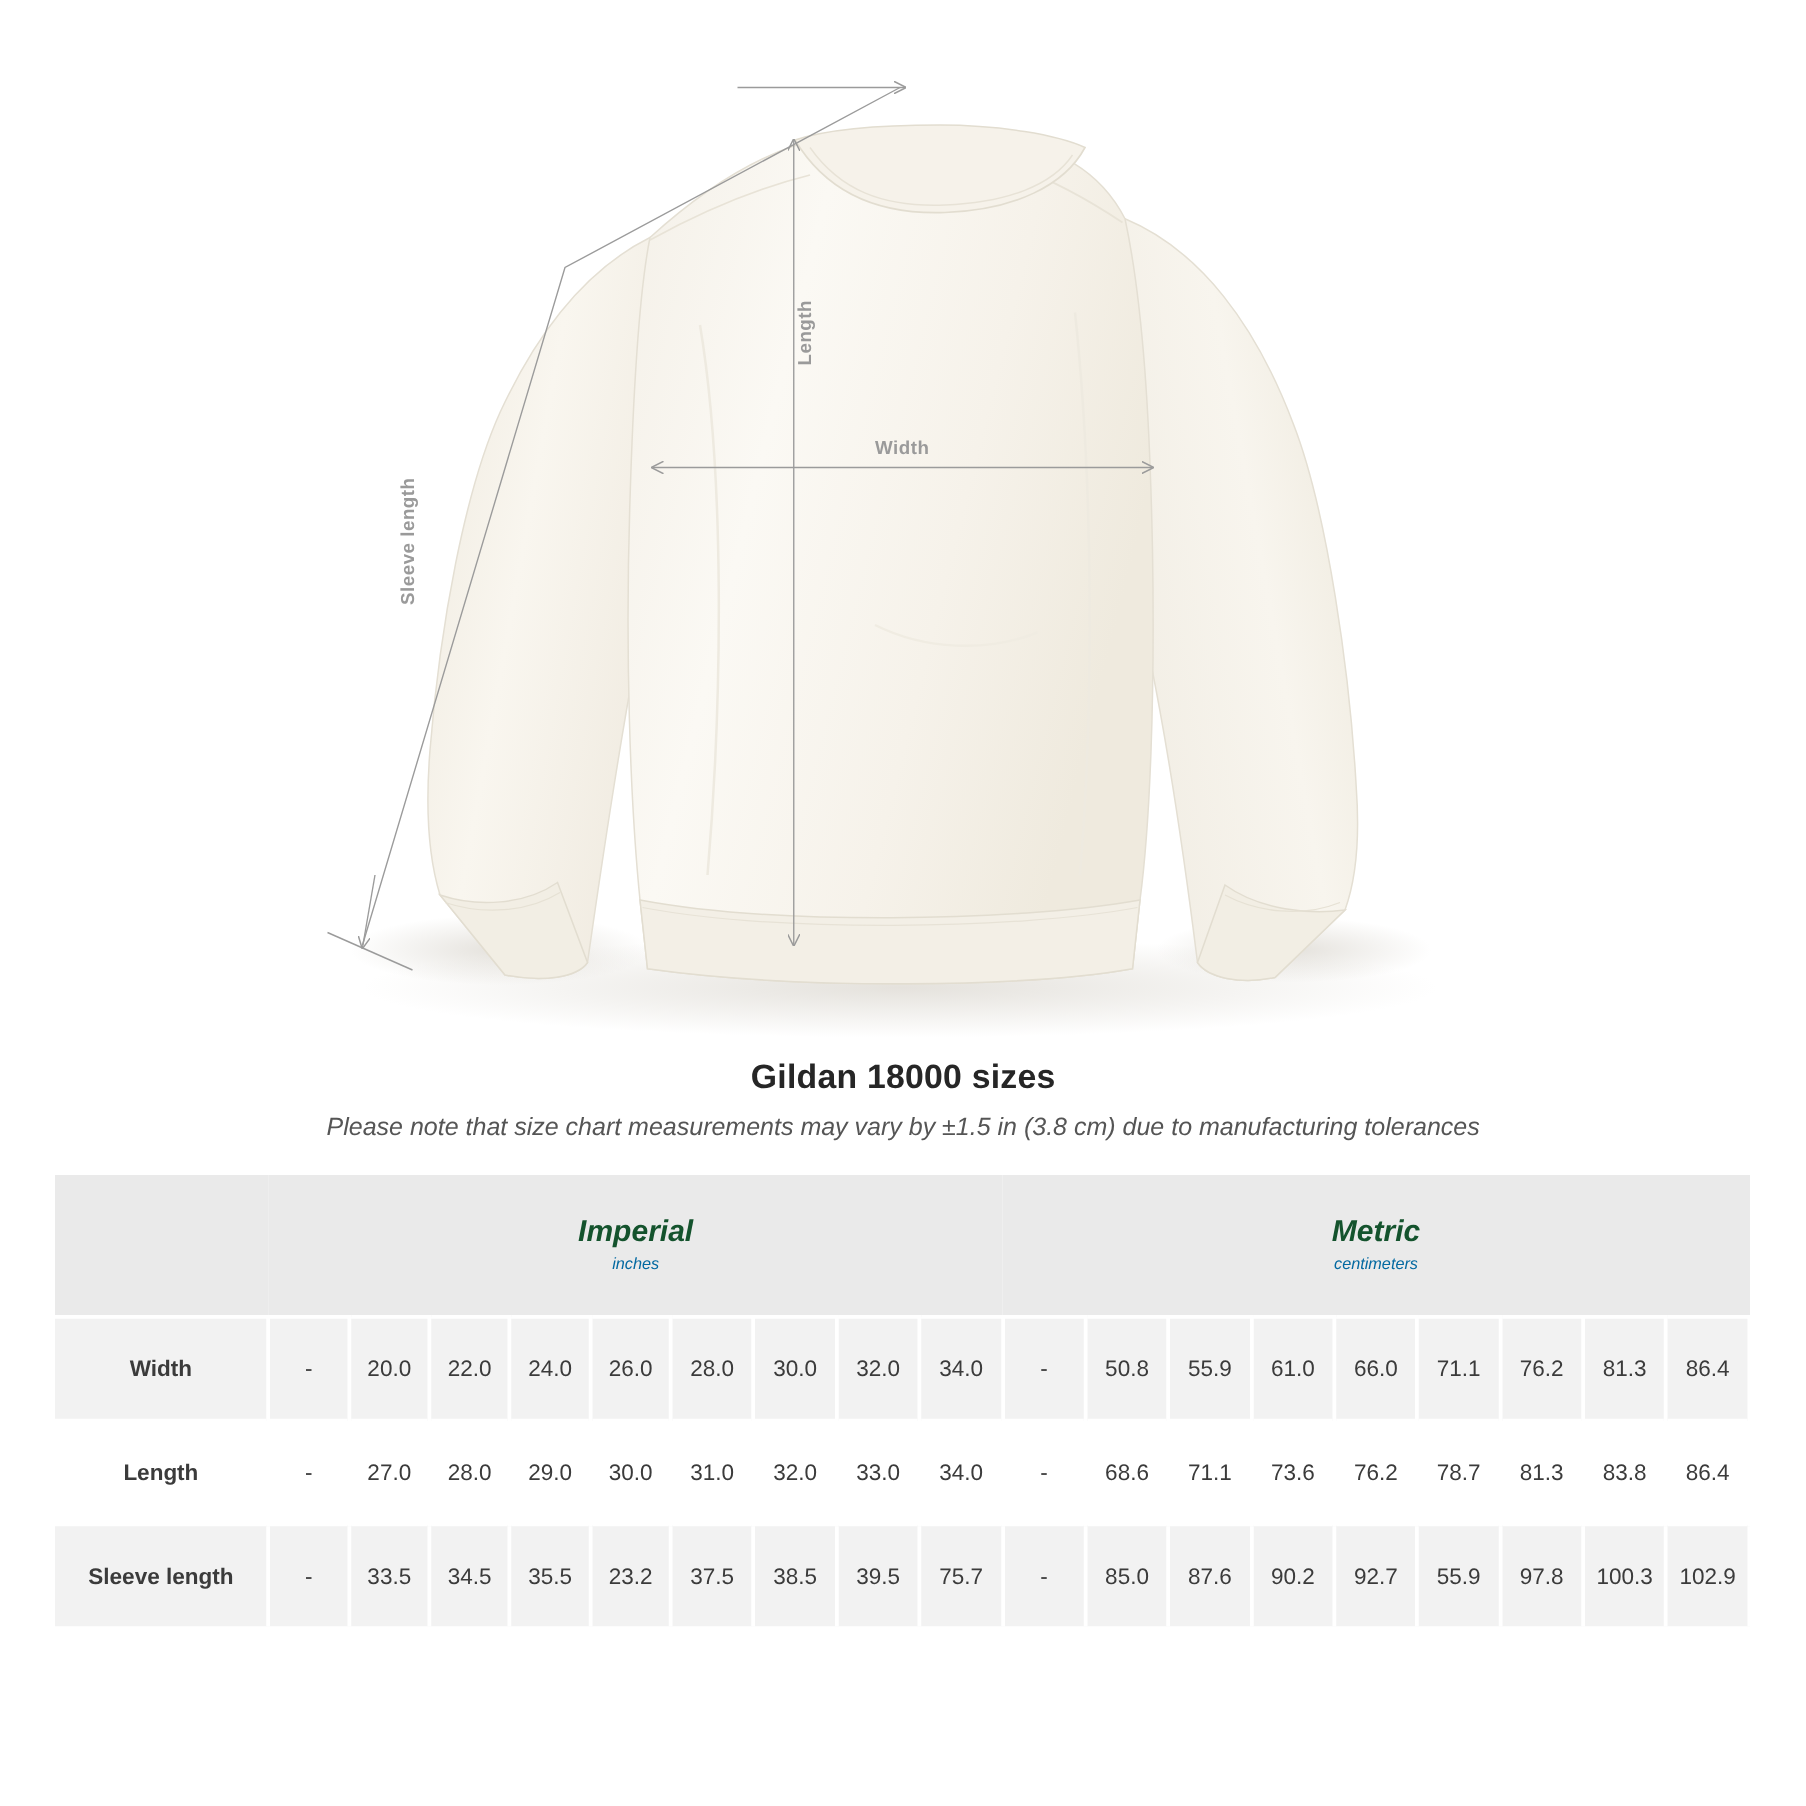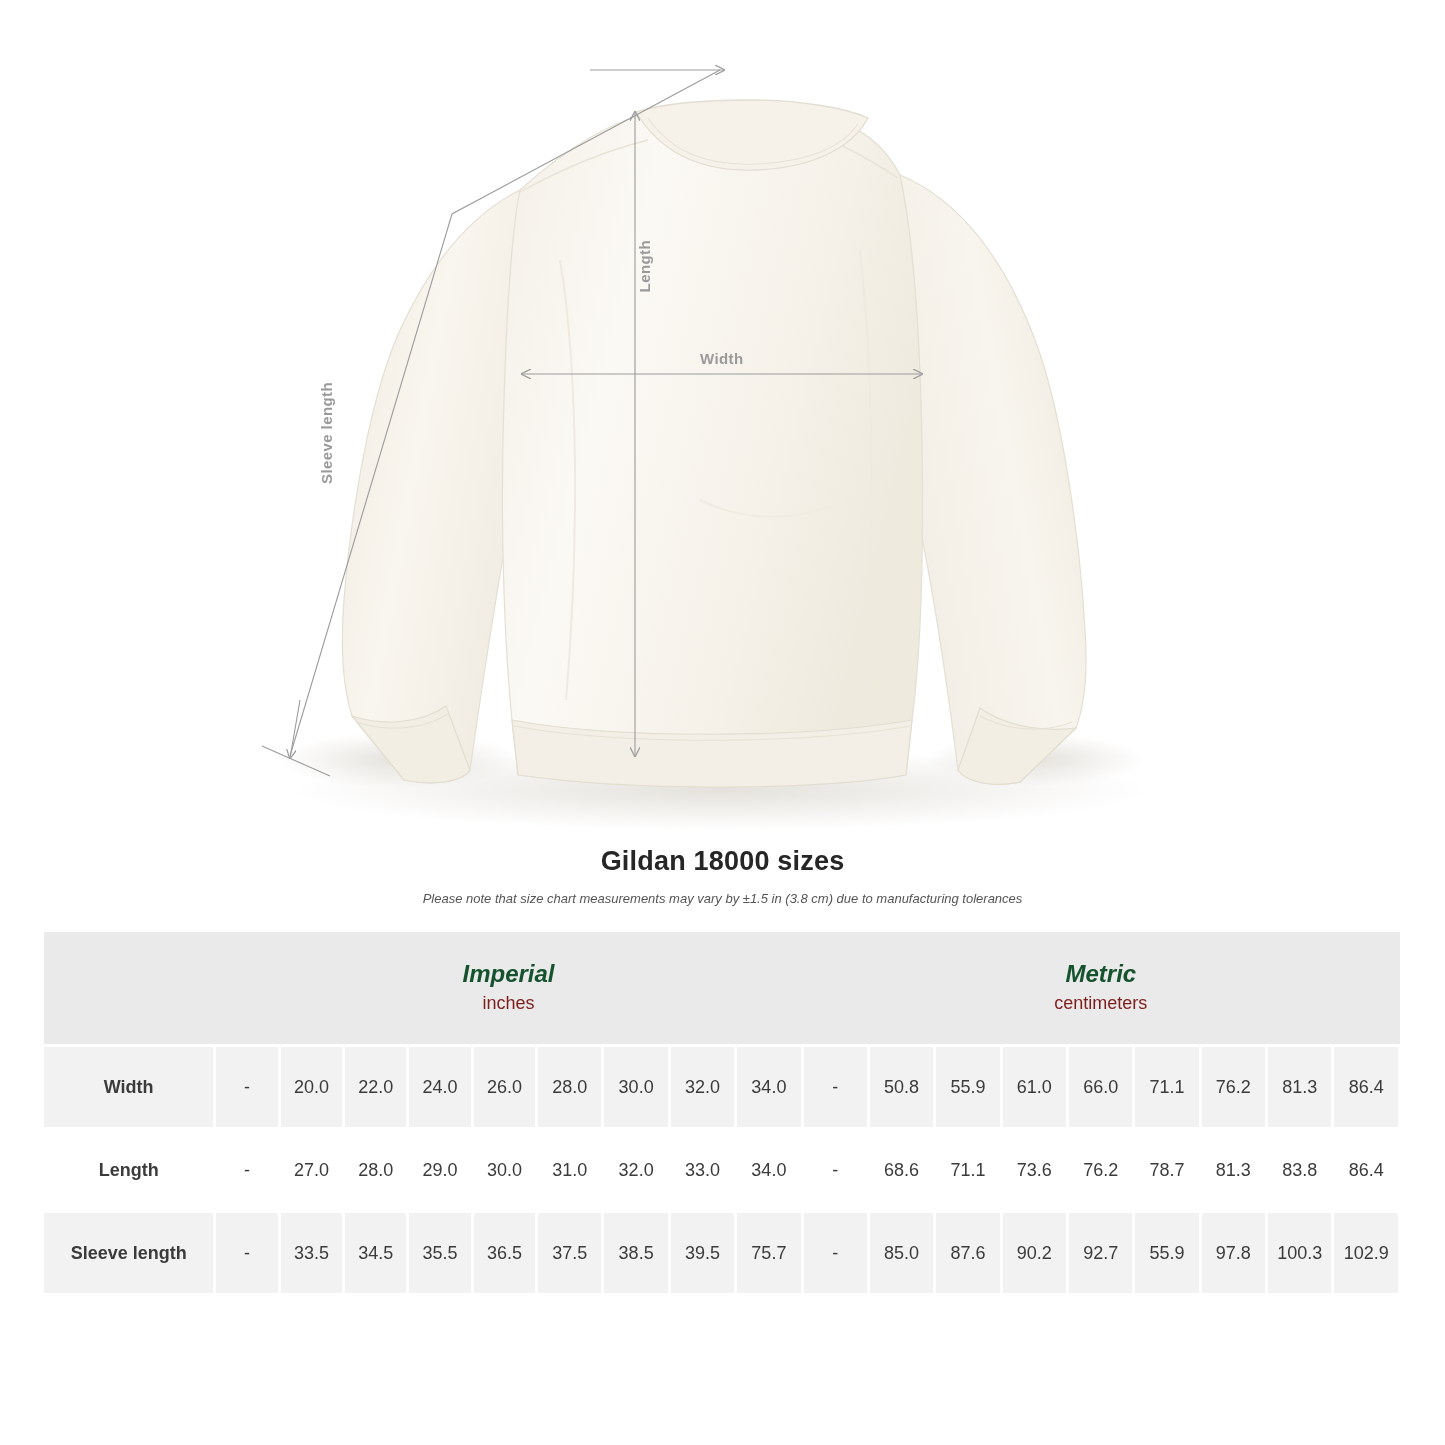--- a/index.html
+++ b/index.html
@@ -63,21 +63,21 @@
     margin-top: 6px;
   }
   .chart-title {
     font-size: 27px;
     font-weight: bold;
     color: #262626;
     margin: 0 0 14px 0;
     letter-spacing: 0.2px;
   }
   .chart-note {
-    font-size: 13px;
+    font-size: 20px;
     font-style: italic;
     color: #555555;
     margin: 0;
   }
 
   
   .table-wrap {
     margin-top: 26px;
     padding: 0 44px;
     box-sizing: border-box;
@@ -99,22 +99,23 @@
     border: none;
   }
   .unit-name {
     font-size: 24px;
     font-style: italic;
     font-weight: bold;
     color: #14532d;
     line-height: 1.25;
   }
   .unit-sub {
-    font-size: 18px;
-    color: #7f1d1d;
+    font-size: 13px;
+    font-style: italic;
+    color: #0369a1;
     line-height: 1.6;
   }
   .hdr-row td {
     background: #f2f2f2;
     height: 78px;
     font-size: 18px;
     color: #3b3b3b;
     font-weight: bold;
     border-right: 3px solid #ffffff;
   }
@@ -314,21 +315,21 @@
           <td>83.8</td>
           <td>86.4</td>
         </tr>
 
         <tr class="data-row even">
           <td class="rowlabel">Sleeve length</td>
           <td>-</td>
           <td>33.5</td>
           <td>34.5</td>
           <td>35.5</td>
-          <td>36.5</td>
+          <td>23.2</td>
           <td>37.5</td>
           <td>38.5</td>
           <td>39.5</td>
           <td>75.7</td>
           <td>-</td>
           <td>85.0</td>
           <td>87.6</td>
           <td>90.2</td>
           <td>92.7</td>
           <td>55.9</td>

